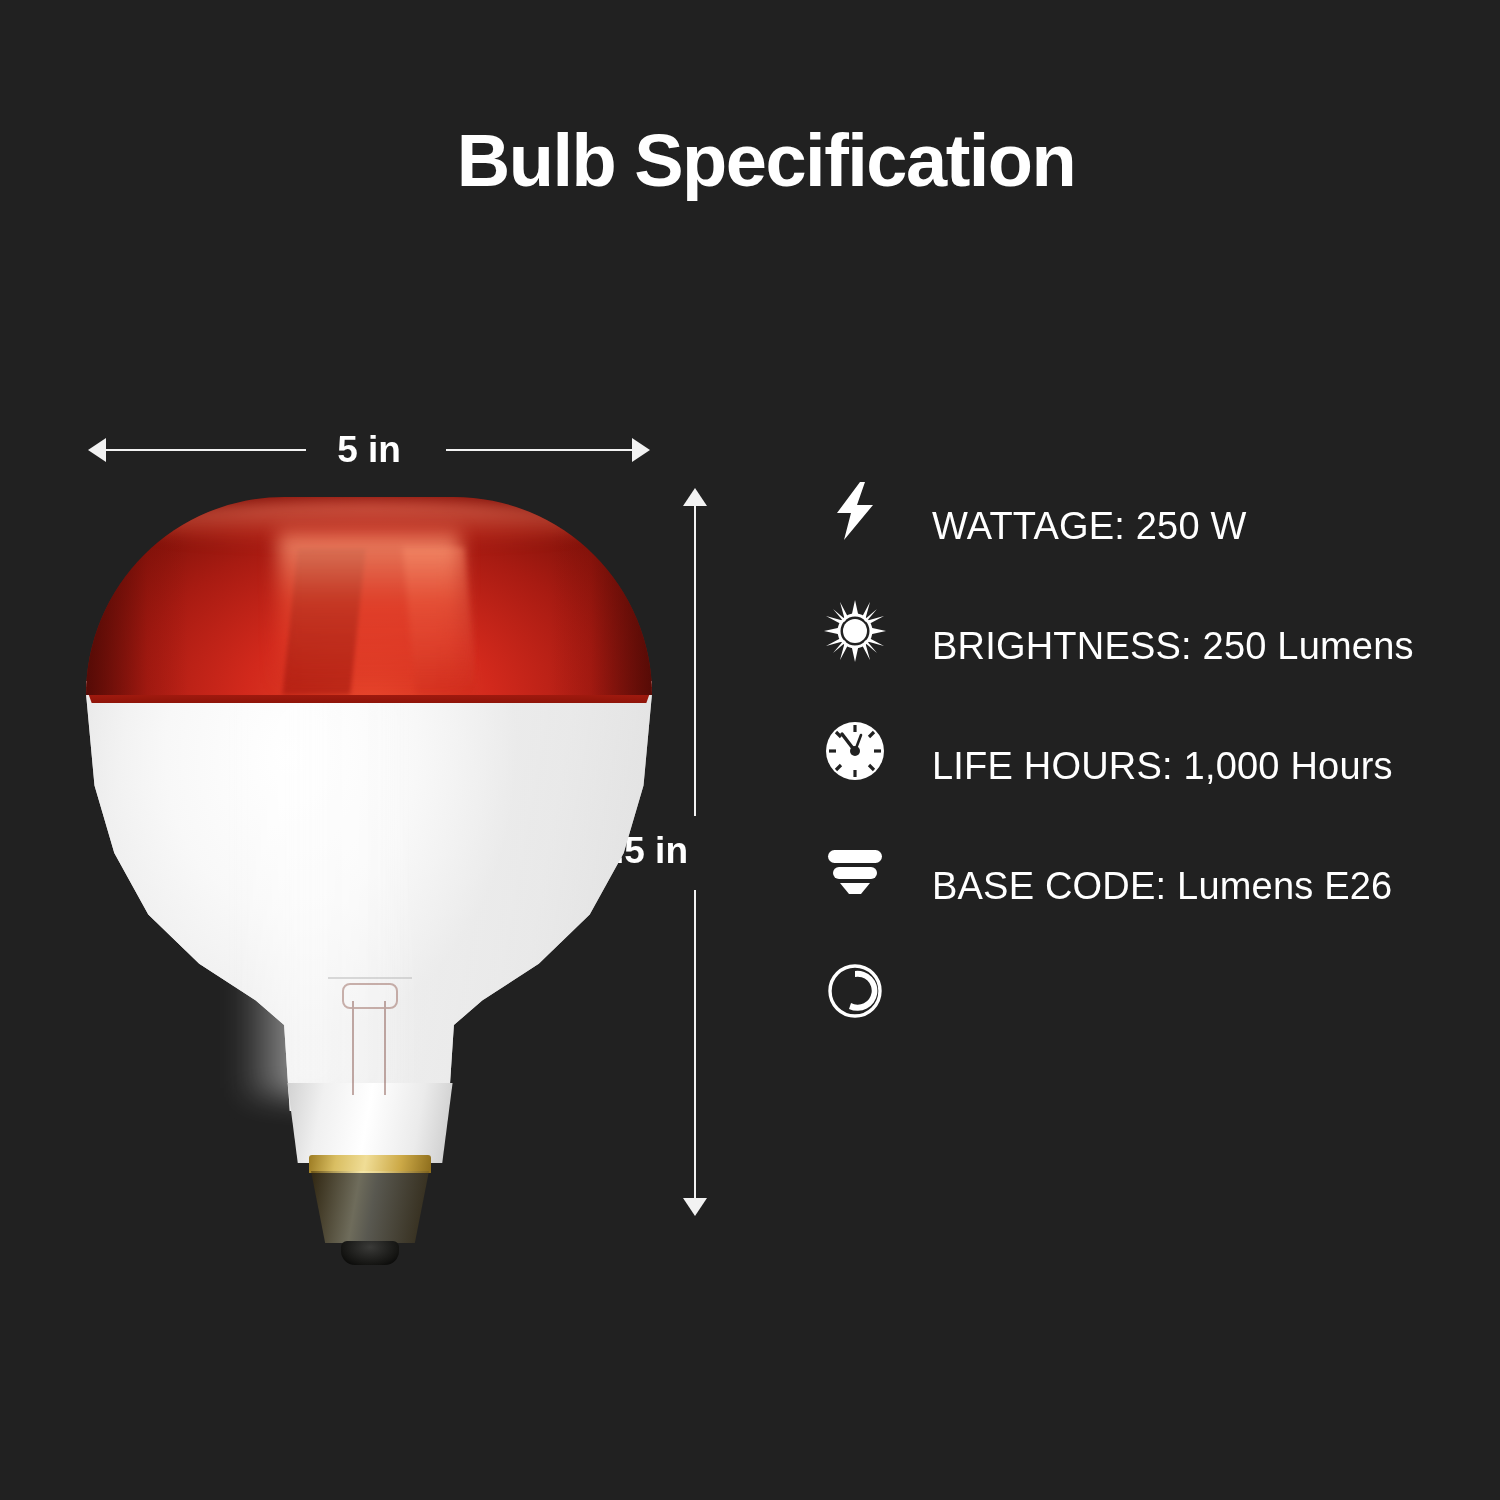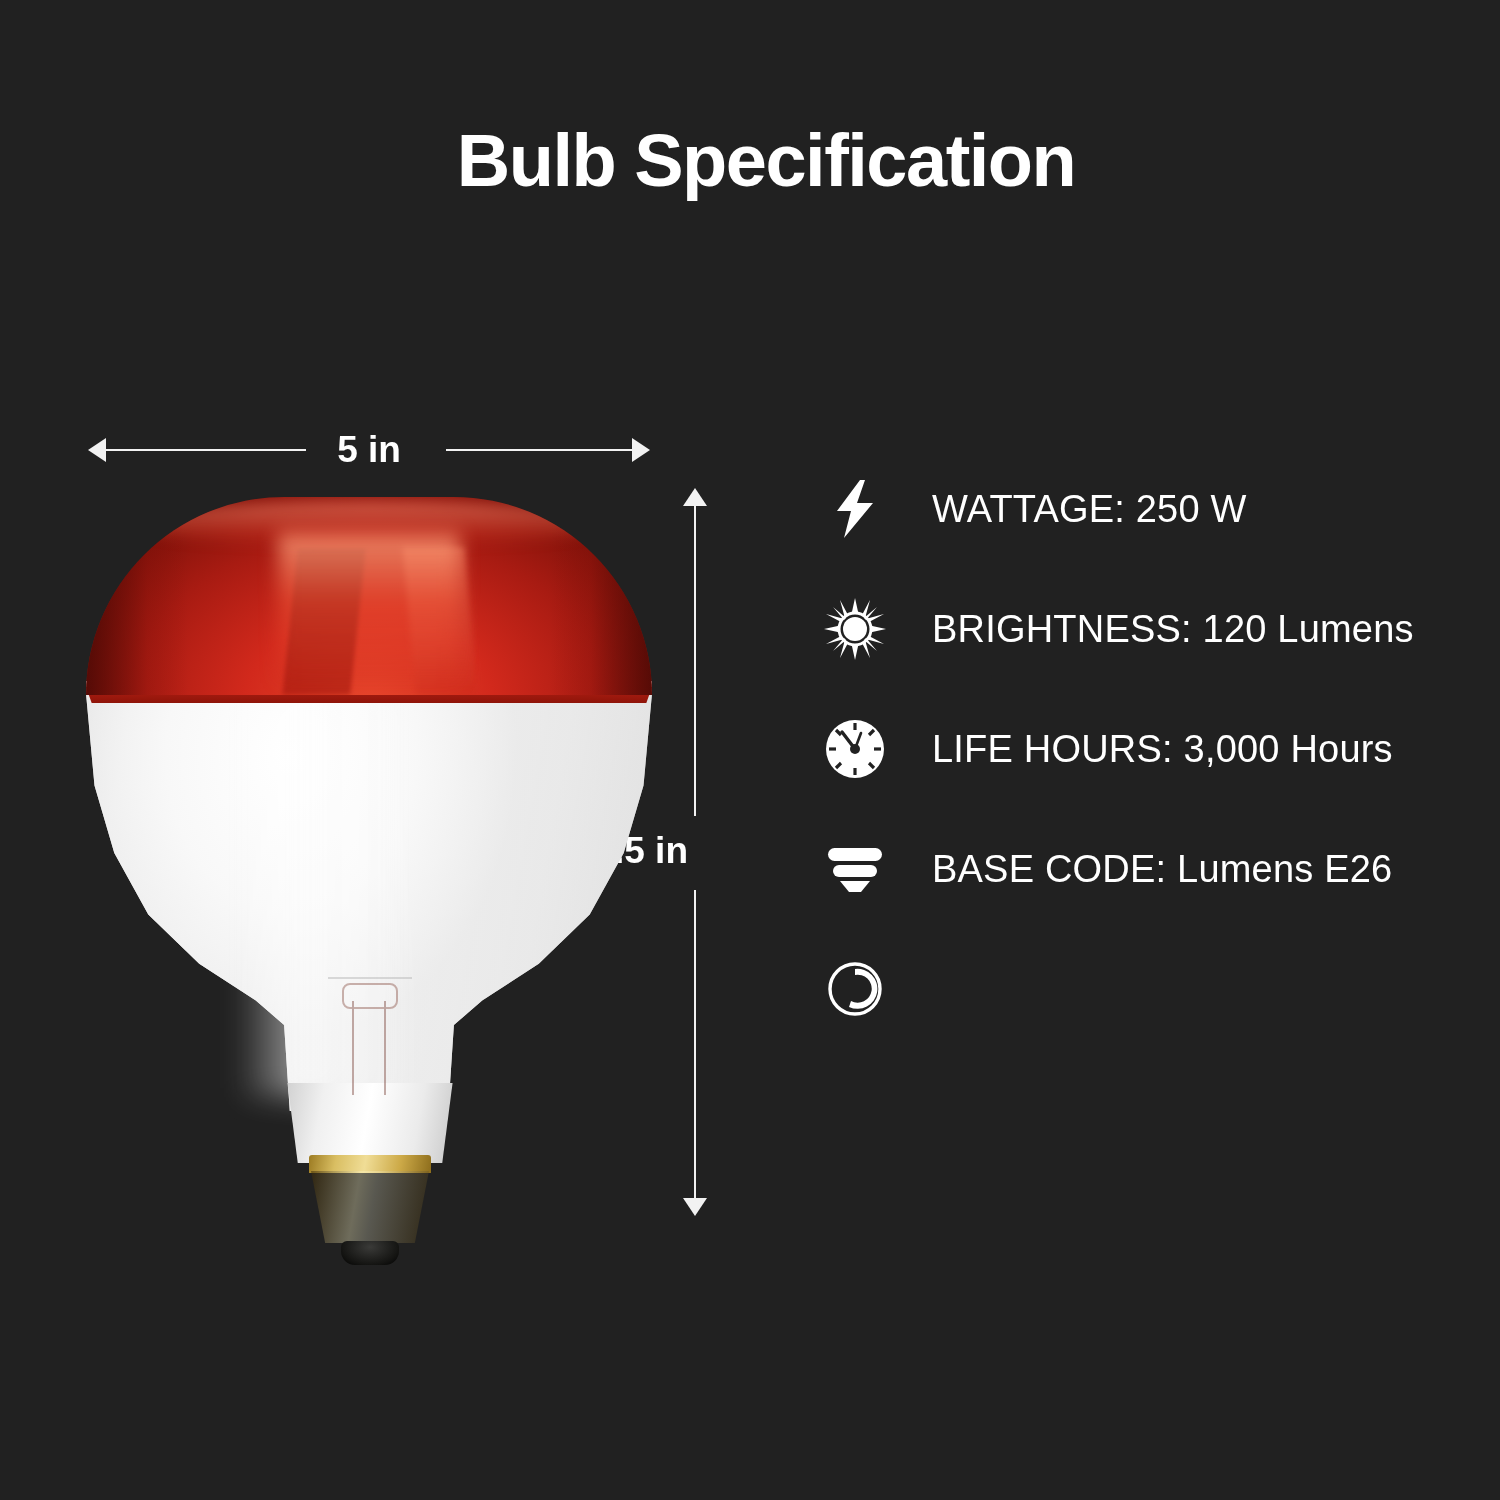--- a/index.html
+++ b/index.html
@@ -344,21 +344,21 @@
   
   #spec-list {
     position: absolute;
     left: 818px;
     top: 470px;
     width: 660px;
   }
   .spec-row {
     position: relative;
     display: flex;
-    align-items: center;
+    align-items: flex-end;
     height: 78px;
     margin-bottom: 42px;
   }
   .spec-icon {
     flex: 0 0 74px;
     height: 74px;
     display: flex;
     align-items: center;
     justify-content: center;
   }
@@ -458,21 +458,21 @@
             <polygon points="16,60 20.5,43.5 24,45"></polygon>
             <polygon points="46,60 38,45 41.5,43.5"></polygon>
             <polygon points="2,16 18.5,20.5 17,24"></polygon>
             <polygon points="2,46 17,38 18.5,41.5"></polygon>
             <polygon points="60,16 45,24 43.5,20.5"></polygon>
             <polygon points="60,46 43.5,41.5 45,38"></polygon>
           </g>
         </g>
       </svg>
     </div>
-    <div class="spec-label">BRIGHTNESS: 120 Lumens</div>
+    <div class="spec-label">BRIGHTNESS: 250 Lumens</div>
   </div>
 
   <div class="spec-row">
     <div class="spec-icon">
       <svg width="60" height="60" viewBox="0 0 60 60" aria-hidden="true">
         <circle cx="30" cy="30" r="29" fill="#ffffff"></circle>
         <g stroke="#212121" stroke-width="3.2" stroke-linecap="butt">
           <line x1="30" y1="4" x2="30" y2="11"></line>
           <line x1="30" y1="49" x2="30" y2="56"></line>
           <line x1="4" y1="30" x2="11" y2="30"></line>
@@ -480,21 +480,21 @@
           <line x1="11" y1="11" x2="16" y2="16"></line>
           <line x1="44" y1="16" x2="49" y2="11"></line>
           <line x1="11" y1="49" x2="16" y2="44"></line>
           <line x1="44" y1="44" x2="49" y2="49"></line>
         </g>
         <line x1="30" y1="30" x2="17" y2="13" stroke="#212121" stroke-width="3.4" stroke-linecap="round"></line>
         <line x1="30" y1="30" x2="36" y2="14" stroke="#212121" stroke-width="2.6" stroke-linecap="round"></line>
         <circle cx="30" cy="30" r="5" fill="#212121"></circle>
       </svg>
     </div>
-    <div class="spec-label">LIFE HOURS: 3,000 Hours</div>
+    <div class="spec-label">LIFE HOURS: 1,000 Hours</div>
   </div>
 
 
   <div class="spec-row">
     <div class="spec-icon">
       <svg width="58" height="50" viewBox="0 0 58 50" aria-hidden="true">
         <rect x="2" y="4" width="54" height="13" rx="6.5" fill="#ffffff"></rect>
         <rect x="7" y="21" width="44" height="12" rx="6" fill="#ffffff"></rect>
         <path d="M14 37 L44 37 L35 48 L23 48 Z" fill="#ffffff"></path>
       </svg>

